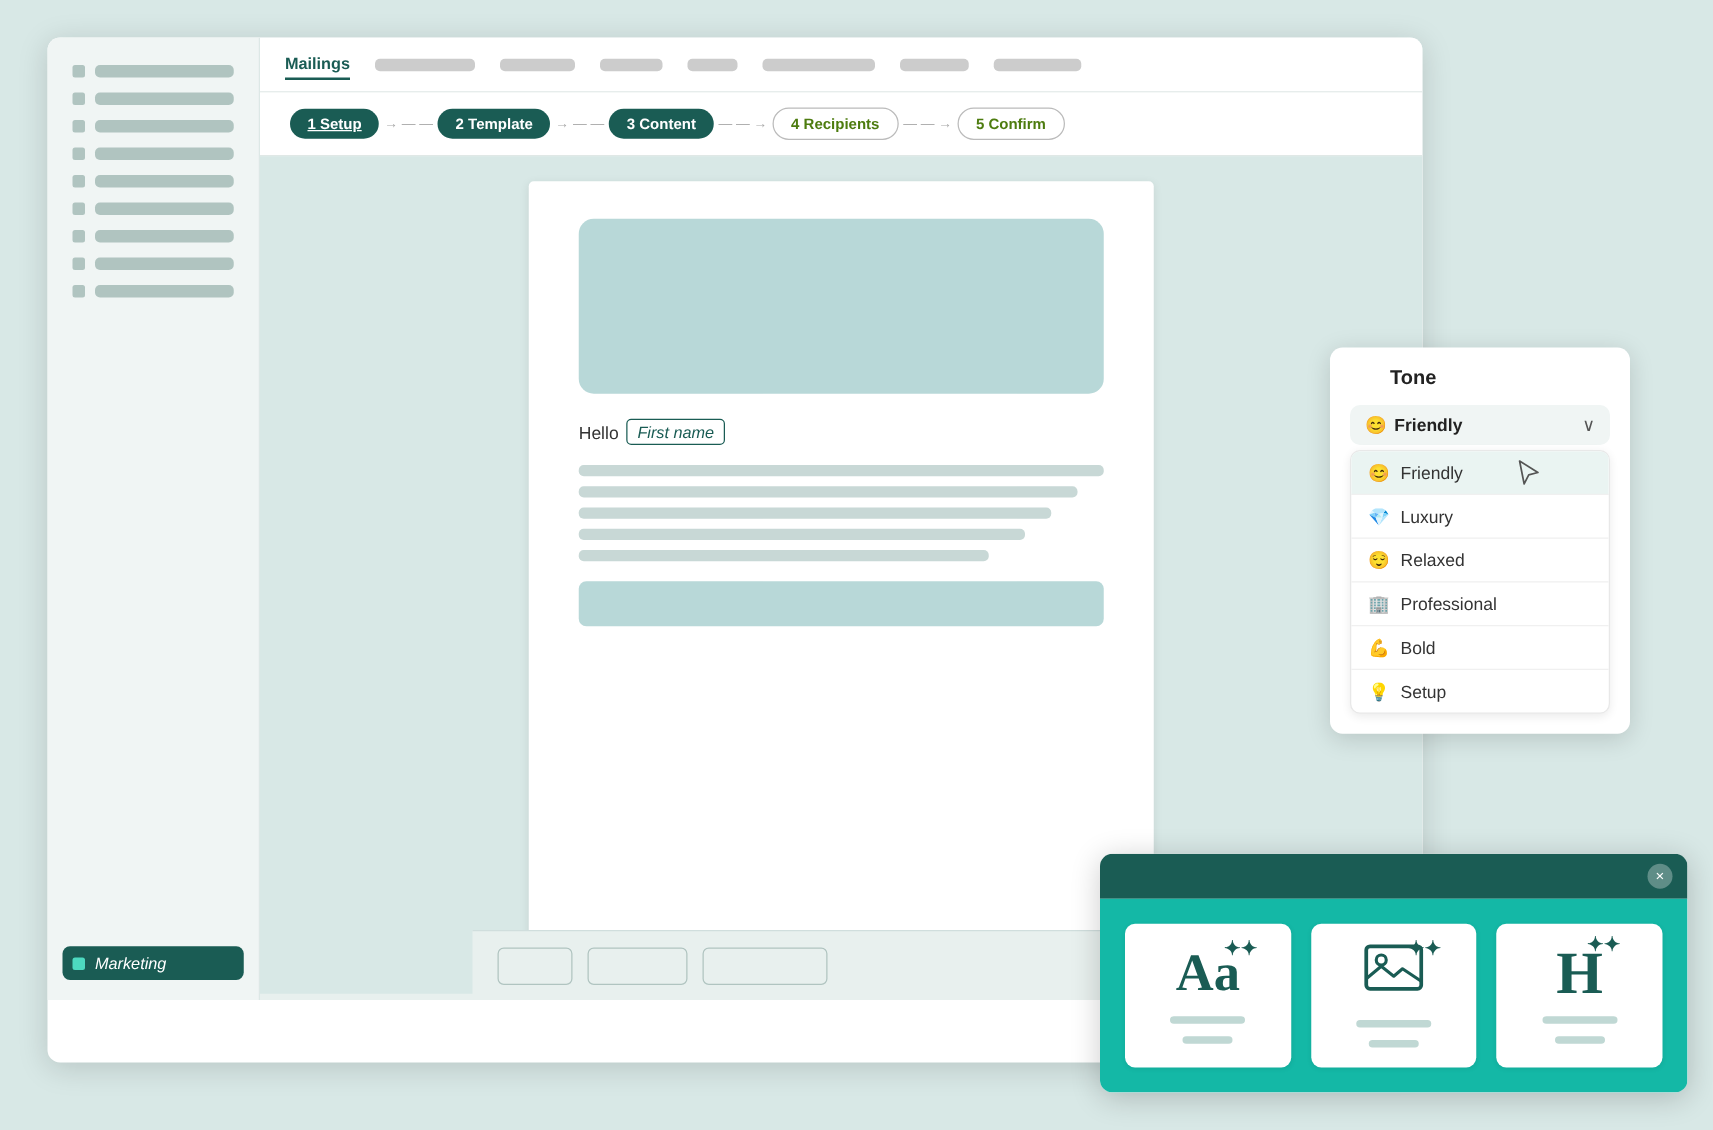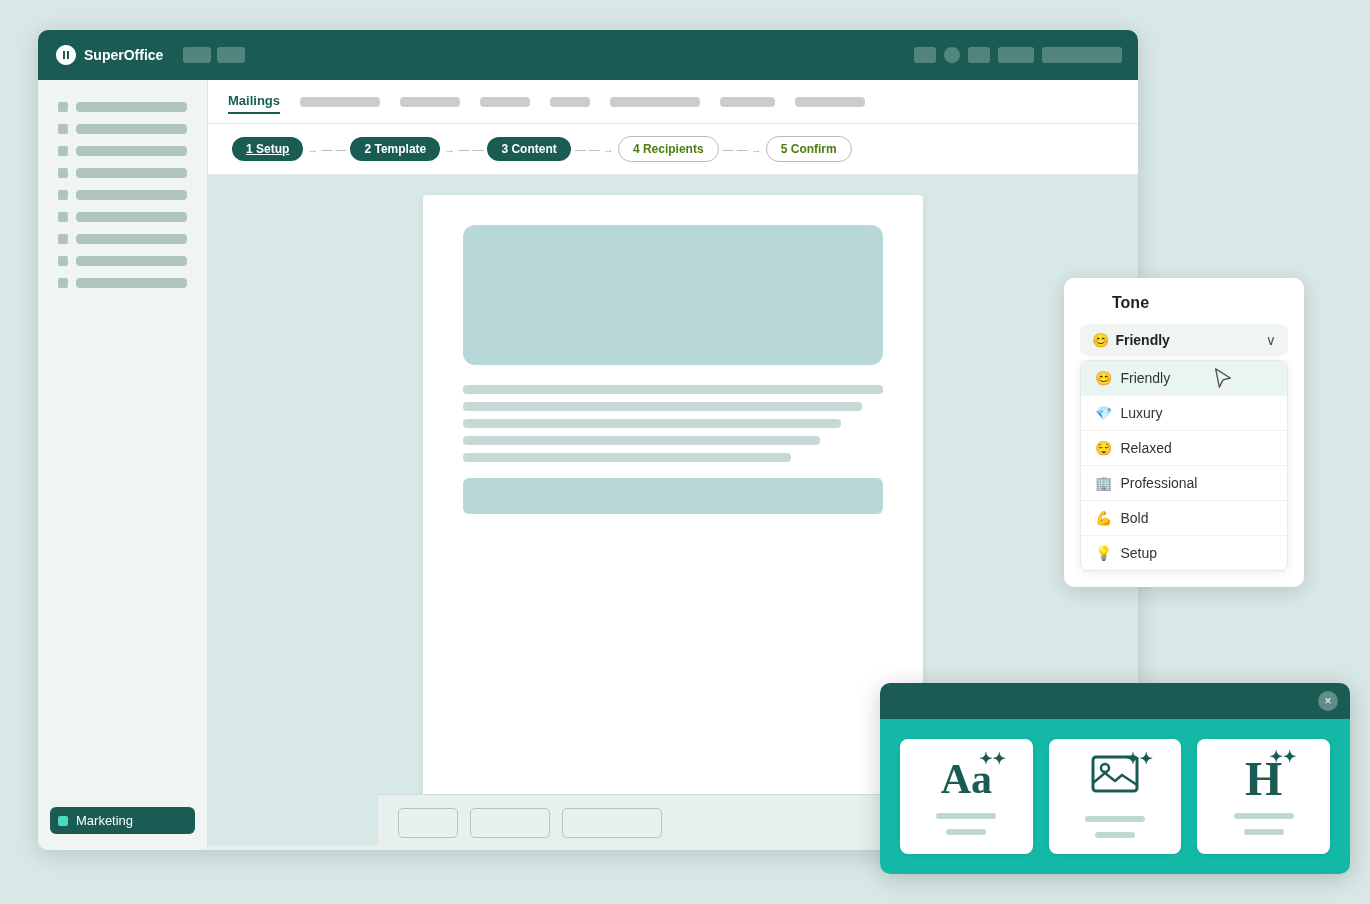--- a/index.html
+++ b/index.html
@@ -89,20 +89,21 @@
     }
 
     
     .sidebar {
       width: 170px;
       background: #f0f5f4;
       padding: 16px 12px;
       display: flex;
       flex-direction: column;
       border-right: 1px solid #dde8e6;
+      font-style: italic;
     }
     .sidebar-item {
       display: flex;
       align-items: center;
       gap: 8px;
       padding: 6px 8px;
       border-radius: 6px;
       cursor: pointer;
     }
     .sidebar-item.active {
@@ -430,39 +431,20 @@
       height: 6px;
       background: #c0d8d4;
       border-radius: 3px;
     }
   </style>
 </head>
 <body>
 
 <div class="app-window">
 
-  <div class="title-bar">
-    <div class="title-bar-logo">
-      <svg viewBox="0 0 24 24" fill="none" xmlns="http://www.w3.org/2000/svg">
-        <path d="M12 2C6.48 2 2 6.48 2 12s4.48 10 10 10 10-4.48 10-10S17.52 2 12 2zm-1 14H9V8h2v8zm4 0h-2V8h2v8z" fill="white"></path>
-      </svg>
-      <span>SuperOffice</span>
-    </div>
-    <div class="title-bar-controls">
-      <div class="title-bar-btn"></div>
-      <div class="title-bar-btn"></div>
-    </div>
-    <div class="title-bar-right">
-      <div class="tb-sq"></div>
-      <div class="tb-circle"></div>
-      <div class="tb-sq"></div>
-      <div class="tb-sq" style="width:36px;"></div>
-      <div class="tb-long"></div>
-    </div>
-  </div>
 
   <div class="main-layout">
 
     <div class="sidebar">
 
       <div class="sidebar-item">
         <div class="si-dot"></div>
         <div class="si-label"></div>
       </div>
       <div class="sidebar-item">
@@ -545,20 +527,24 @@
         <div class="wizard-step">
           <div class="step-pill inactive">
             <span>5 Confirm</span>
           </div>
         </div>
       </div>
 
       <div class="email-preview-area">
         <div class="email-card">
           <div class="email-image-block"></div>
+          <div class="email-greeting">
+            <span class="email-greeting-text">Hello</span>
+            <span class="email-firstname-tag">First name</span>
+          </div>
           <div class="email-line" style="width:100%;"></div>
           <div class="email-line" style="width:95%;"></div>
           <div class="email-line" style="width:90%;"></div>
           <div class="email-line" style="width:85%;"></div>
           <div class="email-line" style="width:78%;"></div>
           <div class="email-cta"></div>
         </div>
       </div>
 
       <div class="bottom-bar">

